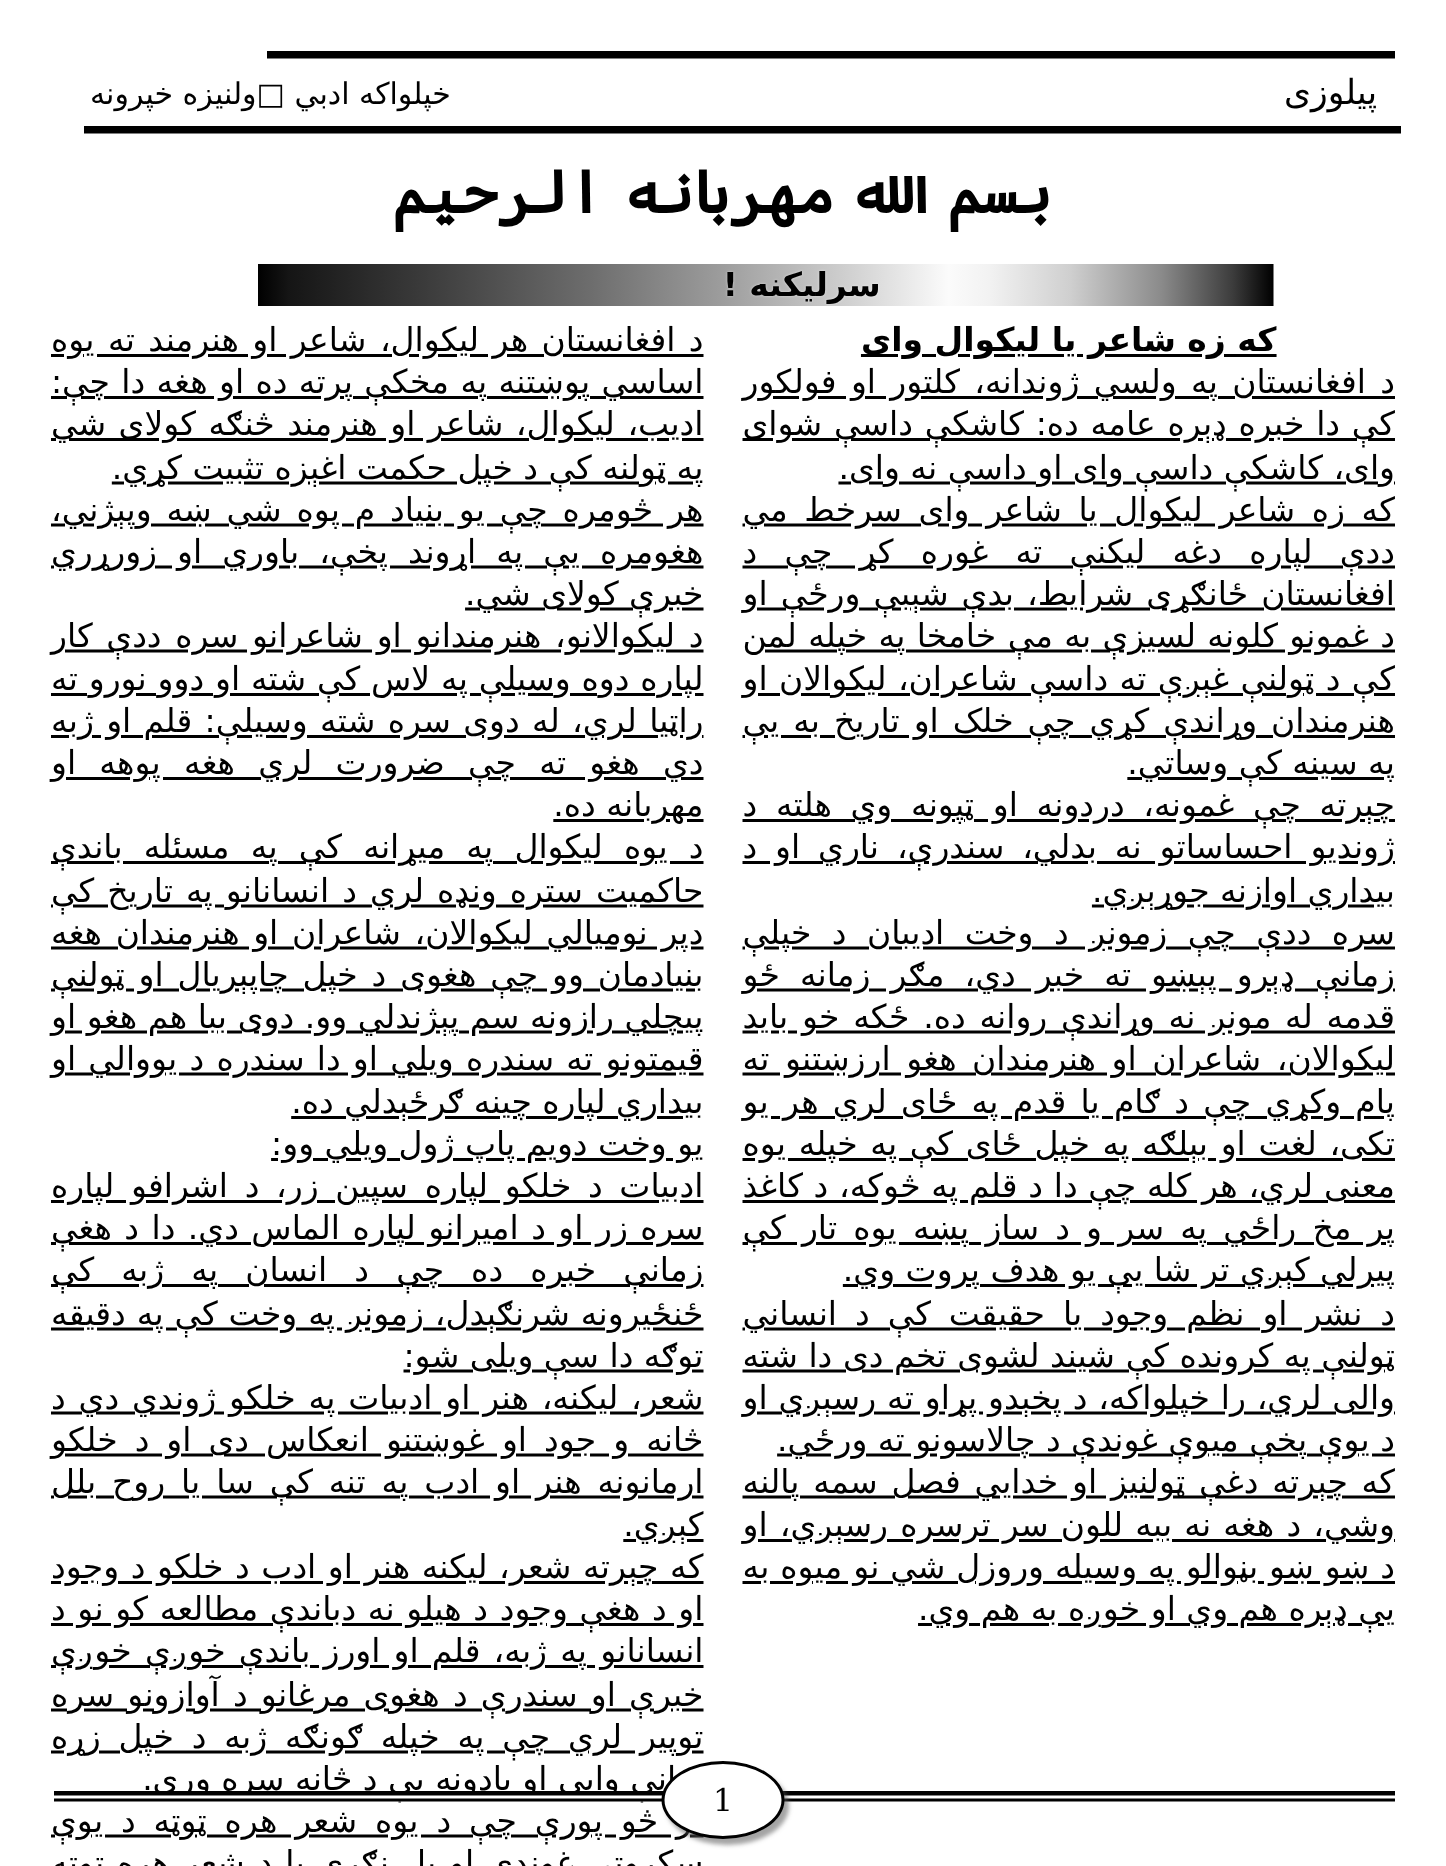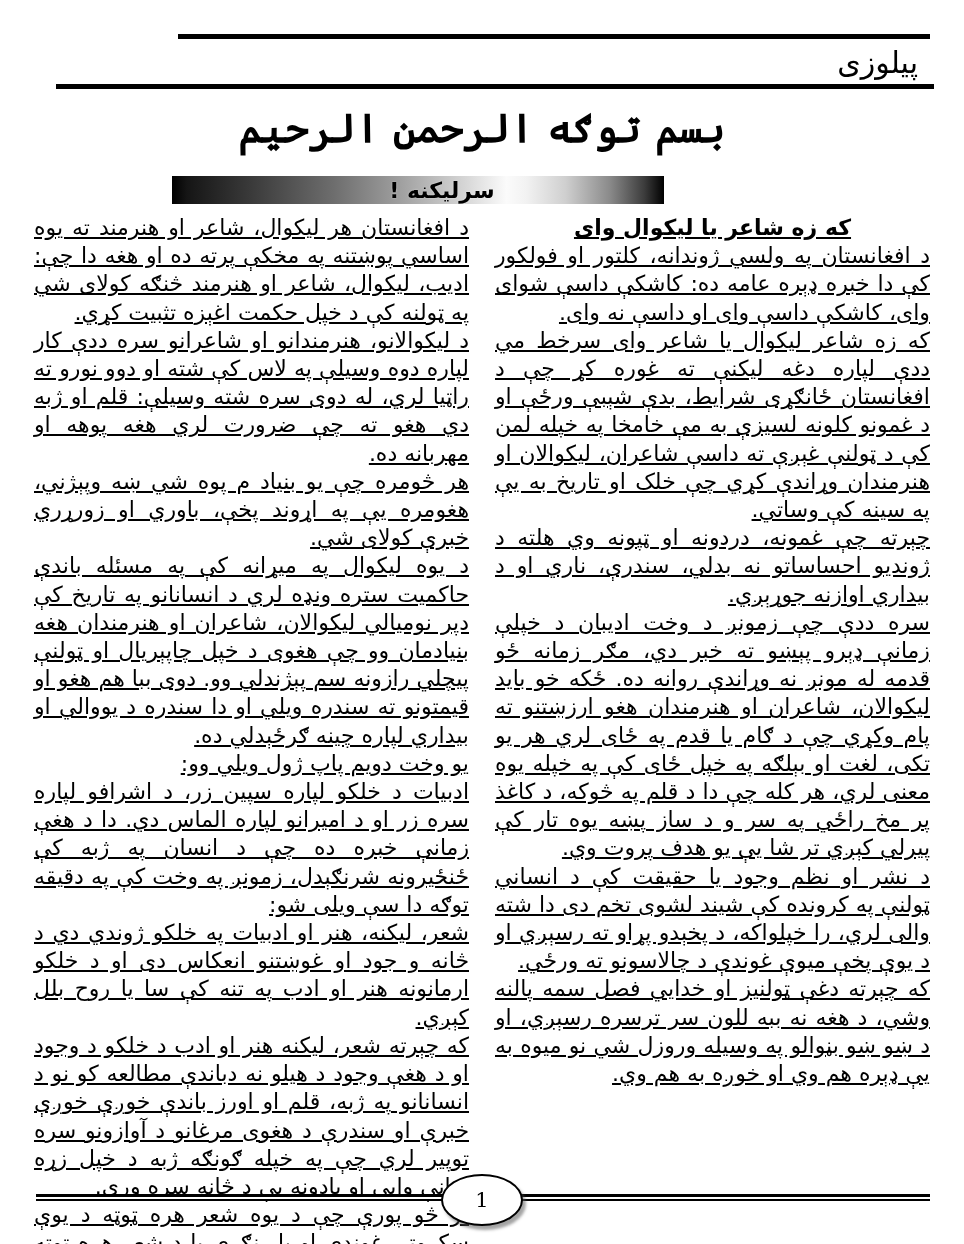--- a/index.html
+++ b/index.html
@@ -38,21 +38,21 @@
     position:absolute;
     left:0; right:0; top:6px;
     height:44px;
     display:flex;
     align-items:center;
     justify-content:space-between;
     padding:0 46px 0 60px;
     box-sizing:border-box;
   }
   .masthead-right{
-    font-size:30px;
+    font-size:23px;
     color:#000;
     letter-spacing:0;
     white-space:nowrap;
     direction:rtl;
   }
   .masthead-left{
     font-size:20px;
     color:#000;
     white-space:nowrap;
     direction:rtl;
@@ -70,21 +70,21 @@
     font-weight:700;
     color:#000;
     direction:rtl;
     line-height:1.2;
   }
 
   
   .banner{
     position:absolute;
     left:172px; top:176px;
-    width:492px; height:28px;
+    width:677px; height:28px;
     background:linear-gradient(to right,
       #000000 0%,
       #151515 3%,
       #3a3a3a 16%,
       #6e6e6e 33%,
       #9e9e9e 46%,
       #d8d8d8 60%,
       #fbfbfb 68%,
       #f2f2f2 72%,
       #cfcfcf 80%,
@@ -180,45 +180,46 @@
 </head>
 <body>
 
 <div class="page">
 
   <div class="masthead">
     <div class="rule-top"></div>
     <div class="rule-bottom"></div>
     <div class="masthead-row">
       <div class="masthead-right">پيلوزی</div>
-    </div>
-  </div>
-
-  <div class="bismillah">بسم توګه الرحمن الرحيم</div>
+      <div class="masthead-left">خپلواکه ادبي □ولنيزه خپرونه</div>
+    </div>
+  </div>
+
+  <div class="bismillah">بسم الله مهربانه الرحيم</div>
 
   <div class="banner">
     <span class="banner-text">سرليکنه !</span>
   </div>
 
   <div class="columns">
 
     <div class="col right">
       <p class="lead">که زه شاعر يا ليکوال وای</p>
       <p>د افغانستان په ولسي ژوندانه، کلتور او فولکور کې دا خبره ډېره عامه ده: کاشکې داسې شوای وای، کاشکې داسې وای او داسې نه وای.</p>
       <p>که زه شاعر ليکوال يا شاعر وای سرخط مي ددې لپاره دغه ليکنې ته غوره کړ چې د افغانستان ځانګړی شرايط، بدې شېبې ورځې او د غمونو کلونه لسيزې به مې خامخا په خپله لمن کې د ټولنې غېږې ته داسې شاعران، ليکوالان او هنرمندان وړاندې کړي چې خلک او تاريخ به يې په سينه کې وساتي.</p>
       <p>چېرته چې غمونه، دردونه او ټپونه وي هلته د ژونديو احساساتو نه بدلي، سندرې، ناري او د بيداري اوازنه جوړېږي.</p>
       <p>سره ددې چې زمونږ د وخت اديبان د خپلې زمانې ډېرو پېښو ته خبر دي، مګر زمانه ځو قدمه له مونږ نه وړاندې روانه ده. ځکه خو بايد ليکوالان، شاعران او هنرمندان هغو ارزښتنو ته پام وکړي چې د ګام يا قدم په ځای لري هر يو تکی، لغت او بېلګه په خپل ځای کې په خپله يوه معنی لري، هر کله چې دا د قلم په څوکه، د کاغذ پر مخ راځي په سر و د ساز پښه يوه تار کې پيرلي کېږي تر شا يې يو هدف پروت وي.</p>
       <p>د نشر او نظم وجود يا حقيقت کې د انساني ټولنې په کرونده کې شيند لشوی تخم دی دا شته والی لري، را خپلواکه، د پخېدو پړاو ته رسېږي او د يوې پخې ميوې غوندې د چالاسونو ته ورځي.</p>
       <p>که چېرته دغې ټولنيز او خدايي فصل سمه پالنه وشي، د هغه نه ببه للون سر ترسره رسېږي، او د ښو ښو بڼوالو په وسيله وروزل شي نو ميوه به يې ډېره هم وي او خوږه به هم وي.</p>
     </div>
 
     <div class="col left">
       <p>د افغانستان هر ليکوال، شاعر او هنرمند ته يوه اساسي پوښتنه په مخکې پرته ده او هغه دا چې: اديب، ليکوال، شاعر او هنرمند څنګه کولای شي په ټولنه کې د خپل حکمت اغېزه تثبيت کړي.</p>
+      <p>هر څومره چې يو بنياد م پوه شي ښه وپېژني، هغومره يې په اړوند پخې، باوري او زورړري خبرې کولای شي.</p>
       <p>د ليکوالانو، هنرمندانو او شاعرانو سره ددې کار لپاره دوه وسيلې په لاس کې شته او دوو نورو ته راټيا لري، له دوی سره شته وسيلې: قلم او ژبه دي هغو ته چې ضرورت لري هغه پوهه او مهربانه ده.</p>
-      <p>هر څومره چې يو بنياد م پوه شي ښه وپېژني، هغومره يې په اړوند پخې، باوري او زورړري خبرې کولای شي.</p>
       <p>د يوه ليکوال په ميړانه کې په مسئله باندې حاکميت ستره ونډه لري د انسانانو په تاريخ کې دپر نوميالي ليکوالان، شاعران او هنرمندان هغه بنيادمان وو چې هغوی د خپل چاپېريال او ټولنې پيچلي رازونه سم پېژندلي وو. دوی ببا هم هغو او قيمتونو ته سندره ويلي او دا سندره د يووالي او بيداري لپاره چينه ګرځېدلي ده.</p>
       <p>يو وخت دويم پاپ ژول ويلي وو:</p>
       <p>ادبيات د خلکو لپاره سپين زر، د اشرافو لپاره سره زر او د اميرانو لپاره الماس دي. دا د هغې زمانې خبره ده چې د انسان په ژبه کې ځنځيرونه شرنګېدل، زمونږ په وخت کې په دقيقه توګه دا سې ويلی شو:</p>
       <p>شعر، ليکنه، هنر او ادبيات په خلکو ژوندي دي د څانه و جود او غوښتنو انعکاس دی او د خلکو ارمانونه هنر او ادب په تنه کې سا يا روح بلل کېږي.</p>
       <p>که چېرته شعر، ليکنه هنر او ادب د خلکو د وجود او د هغې وجود د هيلو نه دباندې مطالعه کو نو د انسانانو په ژبه، قلم او اورز باندې خوږې خوږې خبرې او سندرې د هغوی مرغانو د آوازونو سره توپير لري چې په خپله ګونګه ژبه د خپل زړه ترانې وايي او بادونه يې د څانه سره وړي.</p>
       <p>تر څو پورې چې د يوه شعر هره ټوټه د يوې سکروټې غوندې او بل نګړې يا د شعر هره ټوټه په هر تپ باندې پتی نه شي. تر څو چې يوه ليکنه د بنياد م په مغزو کې د خوب په ځای په بيداري ځای په ځای نکړي او تر څو چې د هنر د ژبه يوه چغه د خلکو په زړونو کې چغې</p>
     </div>
 
   </div>
 

